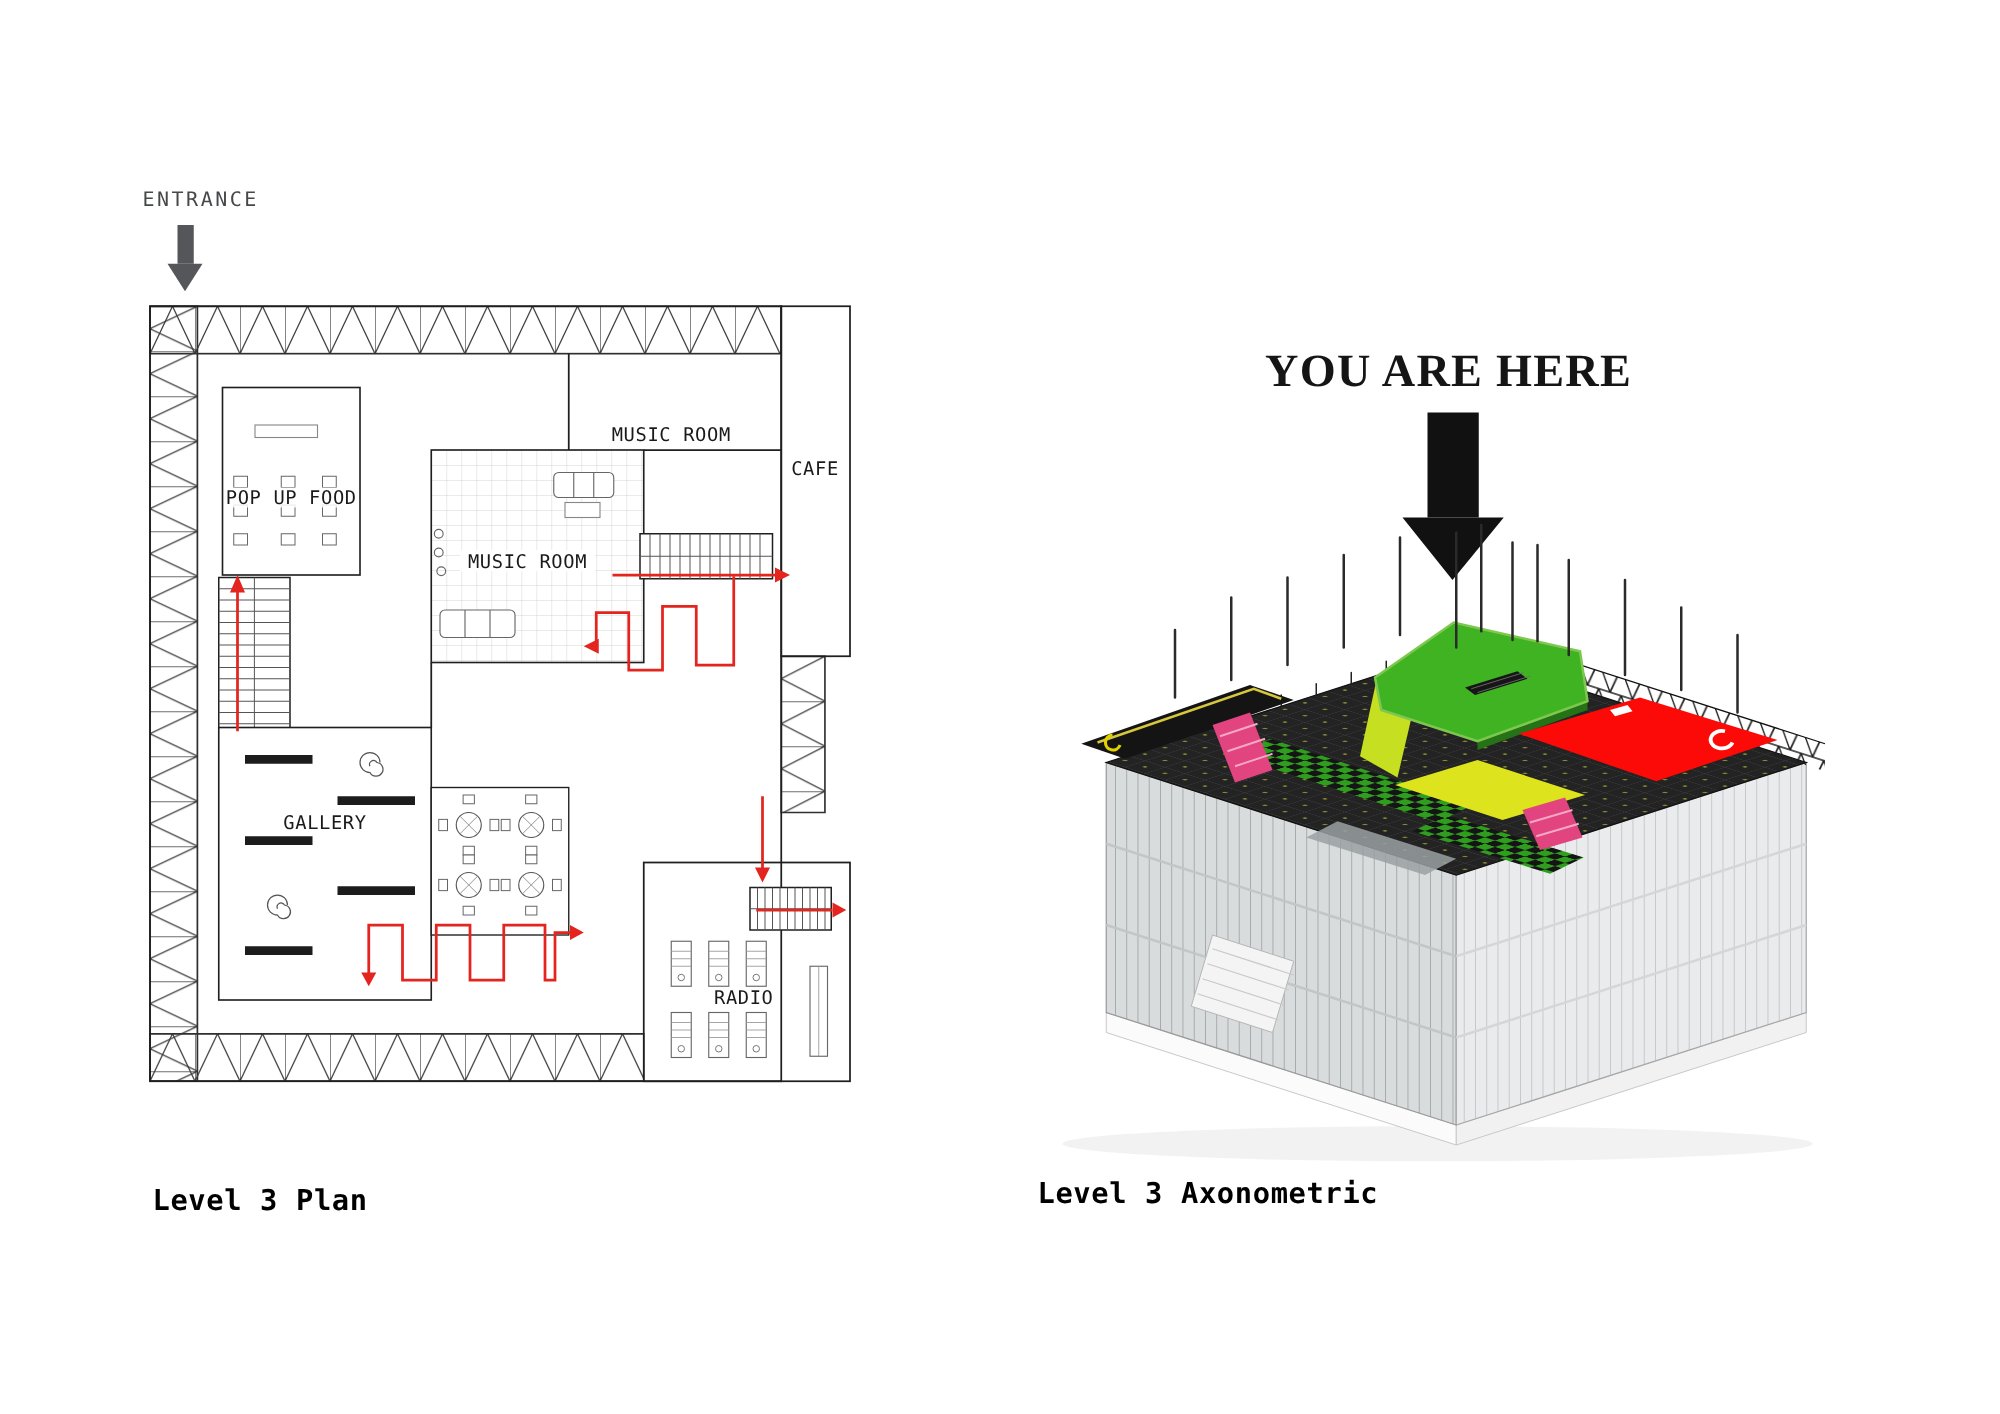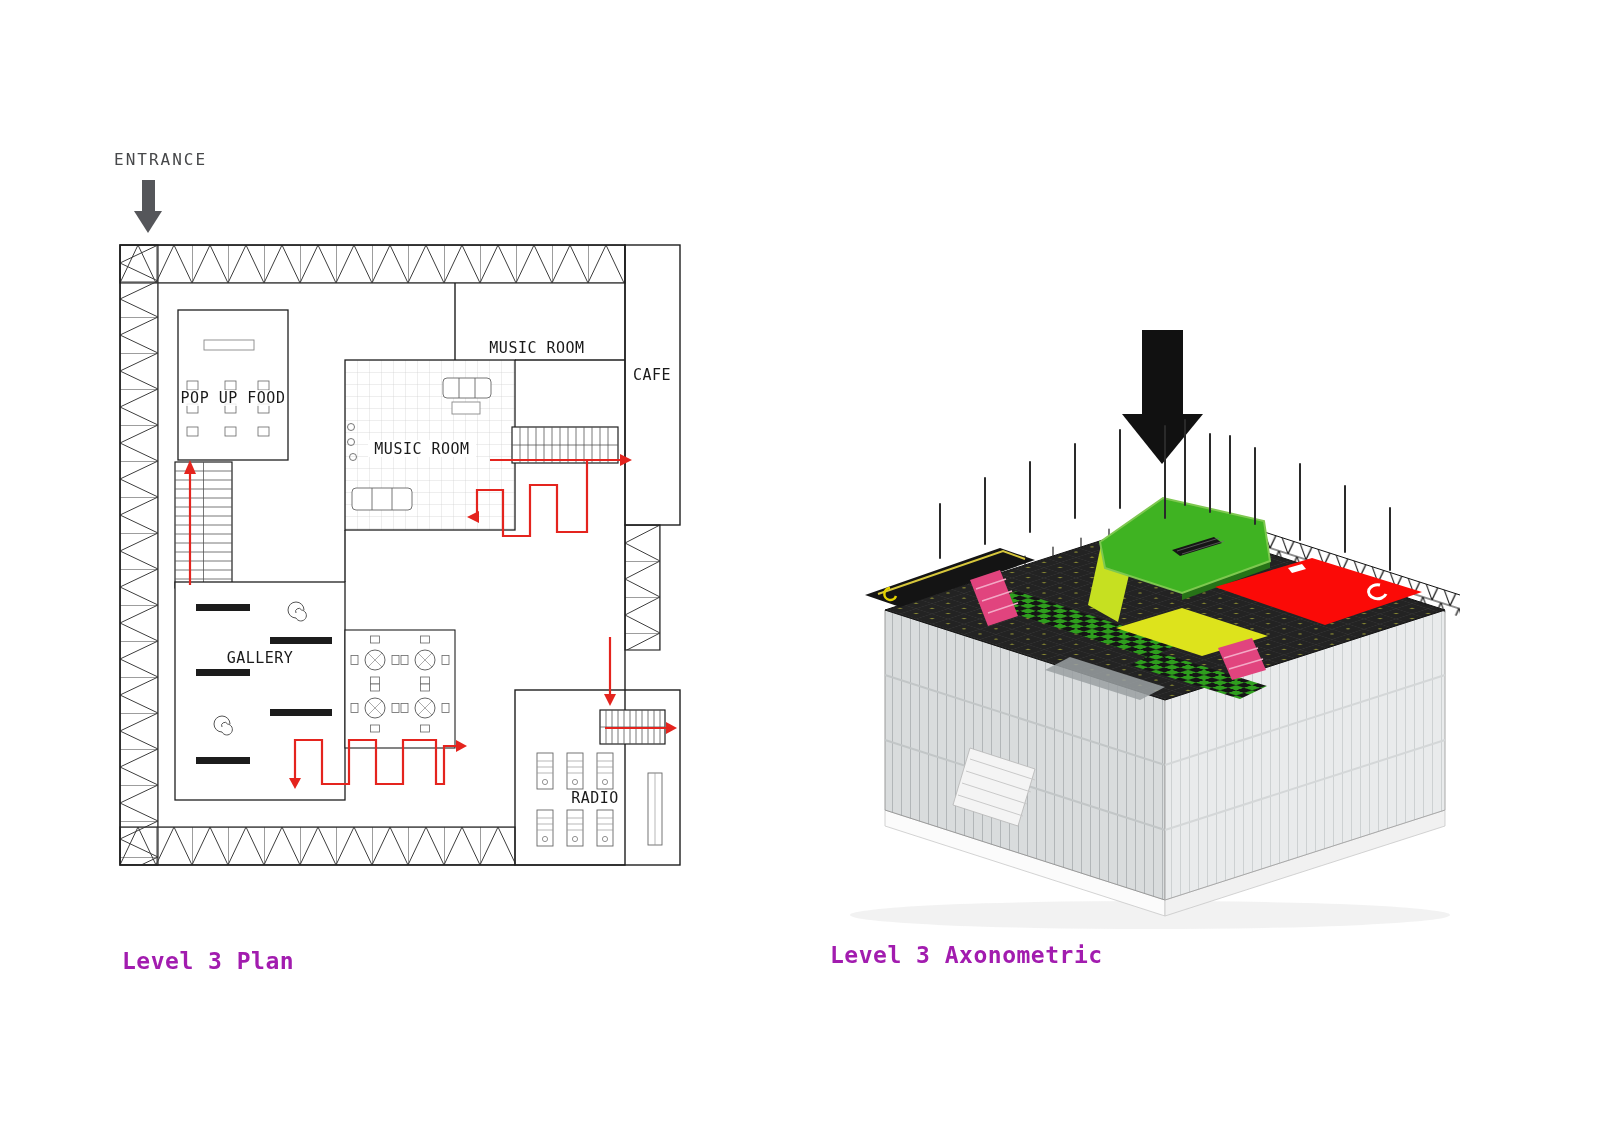--- a/index.html
+++ b/index.html
@@ -1,19 +1,19 @@
 <!DOCTYPE html>
 <html><head>
 <meta charset="utf-8">
 <style>
   html,body{margin:0;padding:0;background:#ffffff;}
   .canvas{position:relative;width:1600px;height:1131px;background:#ffffff;overflow:hidden;
           font-family:"DejaVu Sans Mono",monospace;}
   .caption{position:absolute;font-family:"DejaVu Sans Mono",monospace;font-size:23px;
-           font-weight:700;color:#a21caf;letter-spacing:0.5px;}
+           font-weight:700;color:#000000;letter-spacing:0.5px;}
   #plan-caption{left:122px;top:948px;}
   #axon-caption{left:830px;top:942px;}
   .yah{position:absolute;left:1012px;top:276px;width:290px;text-align:center;
        font-family:"Liberation Serif",serif;font-size:37px;font-weight:600;
        letter-spacing:1px;color:#151515;white-space:nowrap;}
   svg{position:absolute;}
   #plan-svg{left:100px;top:140px;}
   #axon-svg{left:820px;top:250px;}
   .lbl{font-family:"DejaVu Sans Mono",monospace;font-size:15px;fill:#1a1a1a;letter-spacing:0.5px;}
   .ent{font-family:"DejaVu Sans Mono",monospace;font-size:16px;fill:#47484a;letter-spacing:2px;}
@@ -179,20 +179,21 @@
       <path d="M510 497V556"></path>
       <polygon points="504,554 516,554 510,566" fill="#e4241e" stroke="none"></polygon>
       <path d="M505 588H566"></path>
       <polygon points="566,582 566,594 577,588" fill="#e4241e" stroke="none"></polygon>
       <path d="M195 640V600H222V644H249V600H276V644H303V600H336V644H344V606H356"></path>
       <polygon points="189,638 201,638 195,649" fill="#e4241e" stroke="none"></polygon>
       <polygon points="356,600 356,612 367,606" fill="#e4241e" stroke="none"></polygon>
     </g>
   </svg>
 
+  <div class="yah">YOU ARE HERE</div>
 
   <svg id="axon-svg" width="680" height="700" viewBox="0 0 680 700">
     <defs>
       <pattern id="wallCols" width="9" height="12" patternUnits="userSpaceOnUse">
         <path d="M0 0V12" stroke="#a3a9ac" stroke-width="1"></path>
       </pattern>
       <pattern id="wallColsDark" width="9" height="12" patternUnits="userSpaceOnUse">
         <path d="M0 0V12" stroke="#8b9194" stroke-width="1.2"></path>
       </pattern>
       <pattern id="deckGrid" width="16" height="16" patternUnits="userSpaceOnUse" patternTransform="matrix(1,0.32,-1,0.32,0,0)">

